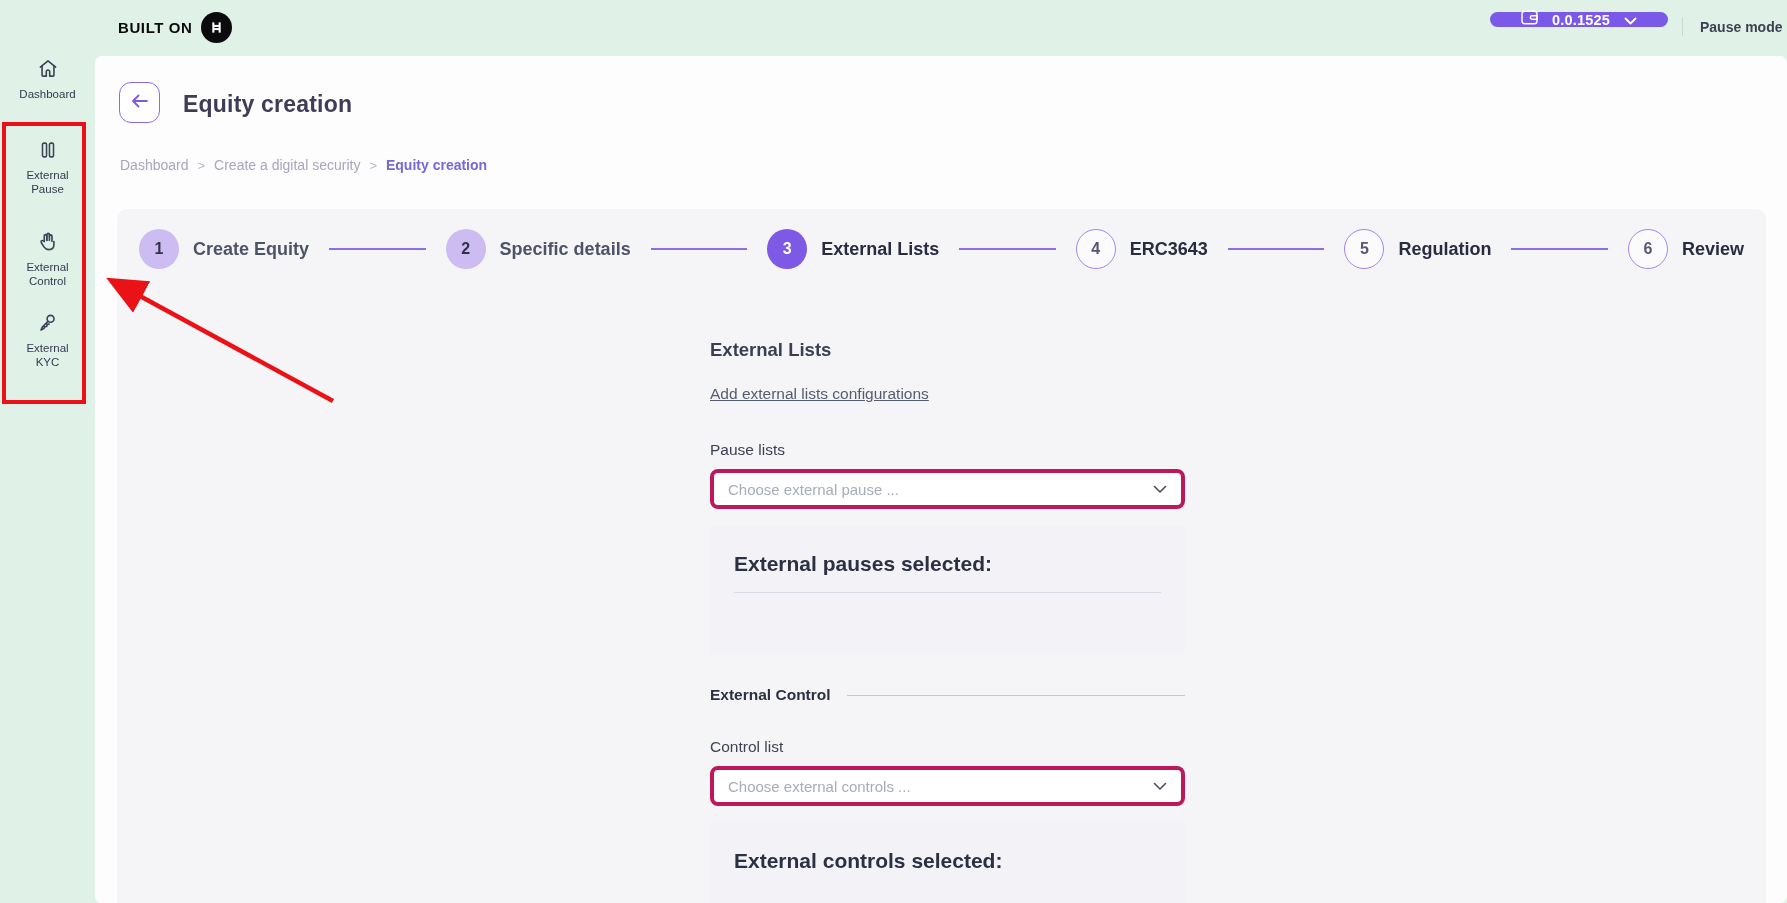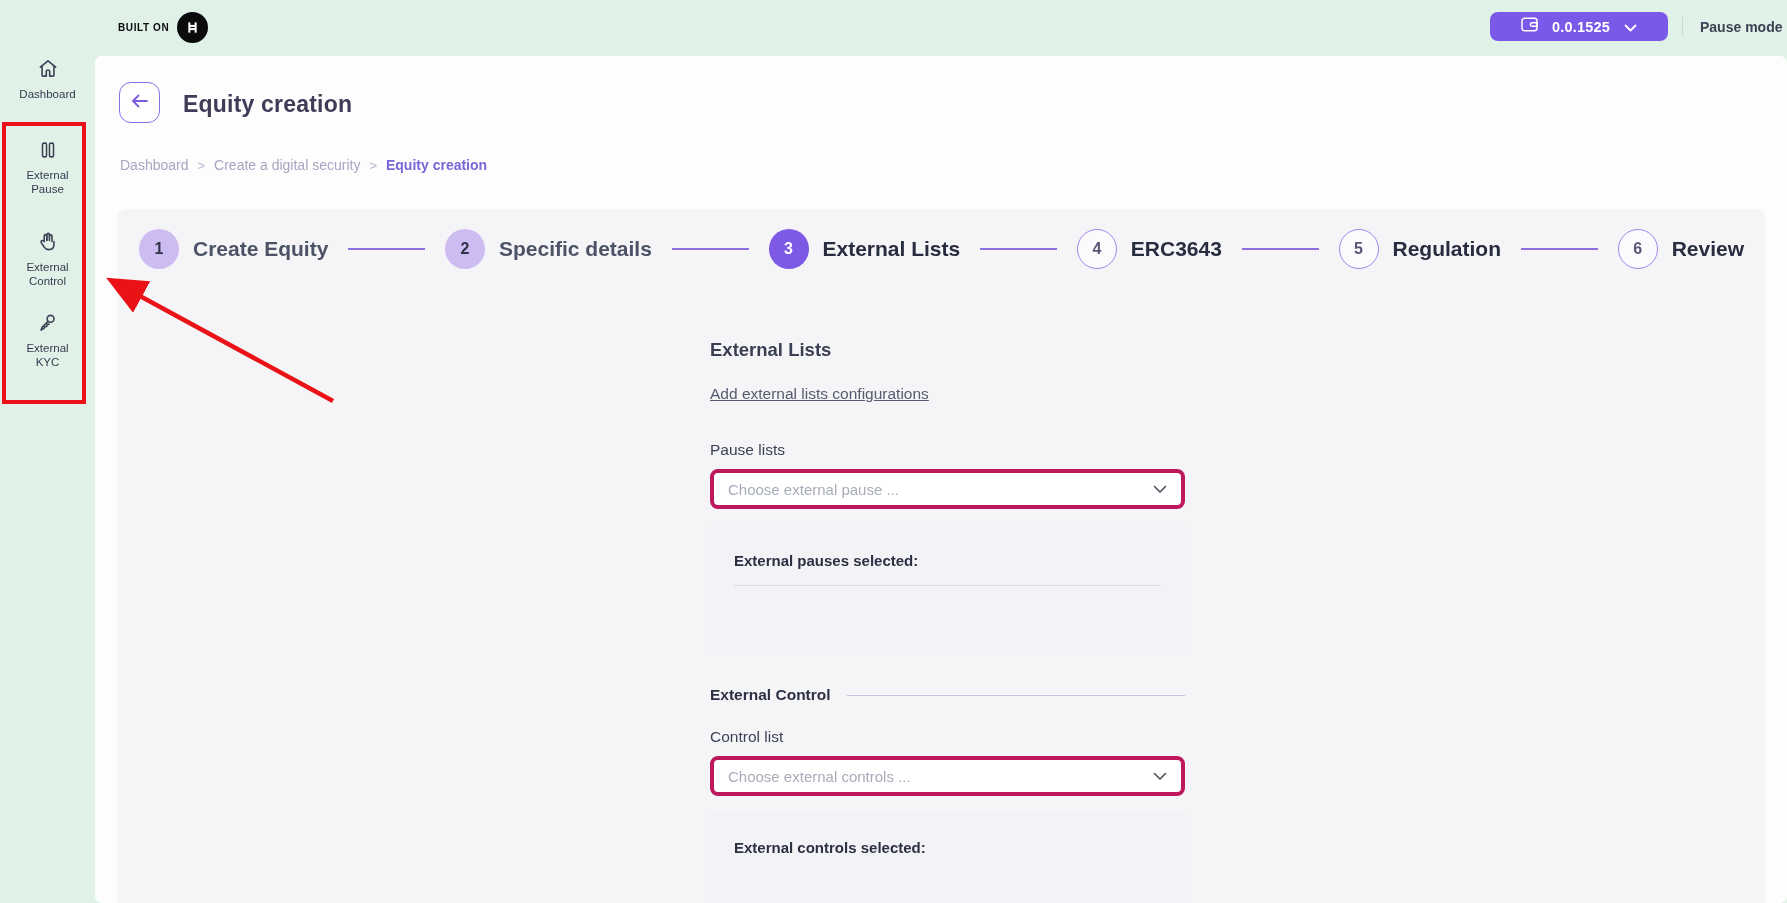--- a/index.html
+++ b/index.html
@@ -7,23 +7,23 @@
   body {
     font-family: "Liberation Sans", "DejaVu Sans", sans-serif;
     background:#e0f2e8;
     position:relative;
     overflow:hidden;
     color:#2b3042;
   }
   
   .topbar { position:absolute; left:0; top:0; width:100%; height:56px; }
   .brand { position:absolute; left:118px; top:12px; display:flex; align-items:center; gap:8px; }
-  .brand-text { font-size:10px; font-weight:800; letter-spacing:.6px; color:#0b0b0e; }
+  .brand-text { font-size:15px; font-weight:800; letter-spacing:.6px; color:#0b0b0e; }
   .brand-circle { width:31px; height:31px; border-radius:50%; background:#0b0b0e; display:flex; align-items:center; justify-content:center; }
-  .wallet-pill { position:absolute; left:1490px; top:12px; width:178px; height:29px; border-radius:8px;
+  .wallet-pill { position:absolute; left:1490px; top:12px; width:178px; height:15px; border-radius:8px;
     background:#7a58e8; display:flex; align-items:center; justify-content:center; gap:14px; cursor:pointer; }
   .wallet-pill .acct { color:#fff; font-size:14.5px; font-weight:700; letter-spacing:.2px; }
   .topbar-divider { position:absolute; left:1682px; top:17px; width:1px; height:19px; background:#c7dcd0; }
   .admin-mode { position:absolute; left:1700px; top:19px; font-size:14px; font-weight:600; color:#3b4152; }
   
   .sidebar-item { position:absolute; left:0; width:95px; display:flex; flex-direction:column; align-items:center; gap:4px; cursor:pointer; }
   .sidebar-item .lbl { font-size:11.5px; color:#343a4e; text-align:center; line-height:13.5px; }
   .si-dashboard { top:57px; }
   .si-pause { top:139px; }
   .si-control { top:230px; }
@@ -41,40 +41,40 @@
   
   .panel { position:absolute; left:22px; top:153px; width:1649px; bottom:-12px; background:#f5f5f8; border-radius:10px 10px 0 0; }
   
   .stepper { display:flex; align-items:center; padding:18px 22px 0 22px; height:62px; }
   .step { display:flex; align-items:center; gap:14px; }
   .step-circle { width:40px; height:40px; border-radius:50%; display:flex; align-items:center; justify-content:center;
     font-size:16px; font-weight:600; flex:0 0 auto; }
   .step.done .step-circle { background:#cdbcf2; color:#2f3345; }
   .step.active .step-circle { background:#7e59e6; color:#fff; }
   .step.upcoming .step-circle { background:#fbfbfd; color:#5a5575; border:1.5px solid #a584ec; }
-  .step-label { font-size:21px; font-weight:700; white-space:nowrap; }
+  .step-label { font-size:18px; font-weight:700; white-space:nowrap; }
   .step.done .step-label { color:#4d5366; }
   .step.active .step-label, .step.upcoming .step-label { color:#272c3f; }
   .connector { flex:1 1 auto; height:2px; background:#8d6fe2; margin:0 20px; min-width:40px; }
   
   .form-col { position:absolute; left:593px; top:130px; width:475px; }
   .form-title { font-size:18.5px; font-weight:600; color:#3a3f52; margin-bottom:24px; }
   .form-subtitle { font-size:15.5px; color:#565b70; margin-bottom:38px;text-decoration:underline; }
   .section-row { display:flex; align-items:center; gap:16px; margin-bottom:38px; }
   .section-row .section-label { font-size:15.5px; font-weight:700; color:#2b3042; white-space:nowrap; }
   .section-row .section-line { flex:1; height:1px; background:#c9c0ea; }
-  .sec2 { margin-bottom:24px; }
+  .sec2 { margin-bottom:34px; }
   .field-label { font-size:15.5px; color:#3d4357; margin-bottom:10px; }
   .select-box { height:40px; background:#fff; border:4px solid #be185d; border-radius:8px;
     display:flex; align-items:center; justify-content:space-between; padding:0 14px; margin-bottom:17px; cursor:pointer; }
   .select-box .placeholder { font-size:15px; color:#a8acba; }
   .selected-card { background:#f2f2f7; border-radius:3px; padding:26px 24px 0 24px; margin-bottom:31px; }
   .card1 { height:129px; }
   .card2 { height:130px; }
-  .selected-card .card-heading { font-size:15px; font-weight:700; color:#2b3042; margin-bottom:16px; }
+  .selected-card .card-heading { font-size:21px; font-weight:700; color:#2b3042; margin-bottom:16px; }
   .selected-card .card-line { height:1px; background:#d8d9e3; }
   
   .annot-rect { position:absolute; left:2px; top:122px; width:84px; height:282px; border:4px solid #ea1216; pointer-events:none; }
   .annot-arrow { position:absolute; left:90px; top:262px; pointer-events:none; }
 </style>
 </head>
 <body>
 
 <div class="topbar">
   <div class="brand">

